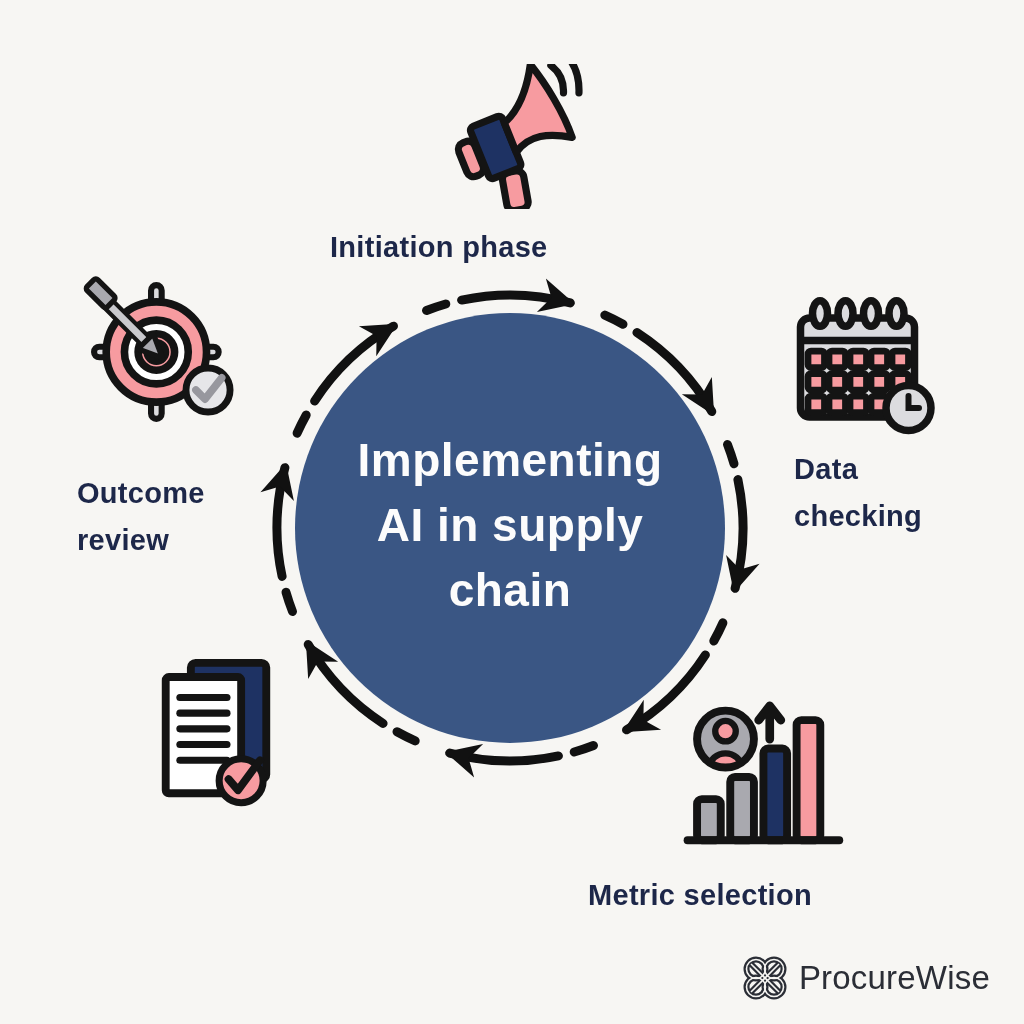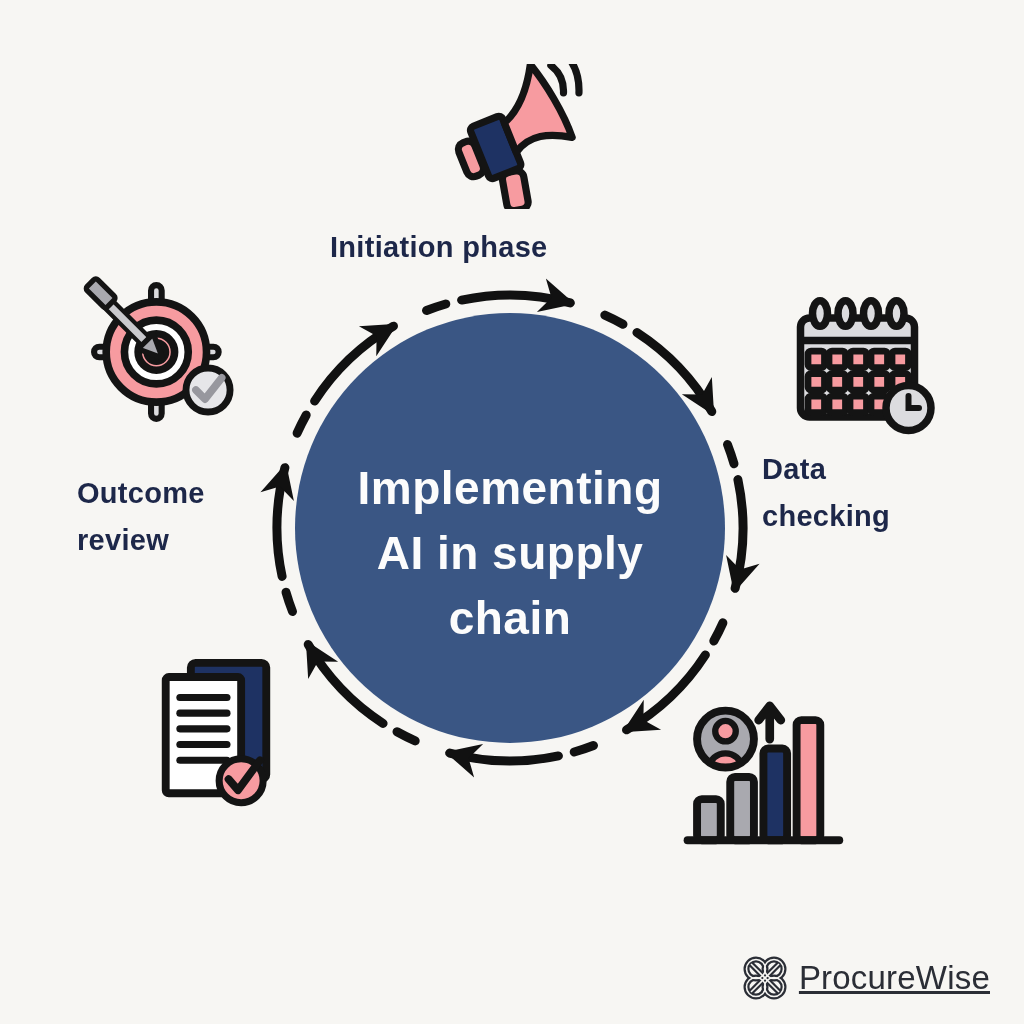--- a/index.html
+++ b/index.html
@@ -11,30 +11,30 @@
   .stage{position:absolute;inset:0;}
   svg{display:block;}
 
   
   #cycle-svg{position:absolute;left:0;top:0;}
   .cycle-disc{fill:var(--circle,#3a5684);}
   .cycle-arc{fill:none;stroke:var(--arrow,#111);stroke-width:9;stroke-linecap:round;}
   .cycle-title{
     position:absolute;left:357px;top:428px;width:306px;
     text-align:center;color:#fcfcfc;font-size:46px;font-weight:700;
-    line-height:65px;letter-spacing:.5px;margin-top:28px;
+    line-height:65px;letter-spacing:.5px;
   }
 
   
   .step-label{
     position:absolute;text-align:left;color:var(--label,#1d2749);
     font-size:29px;font-weight:700;line-height:47px;letter-spacing:.3px;
   }
   #lbl-initiation{left:330px;top:224px;width:400px;}
-  #lbl-data{left:762px;top:446px;width:190px;}
+  #lbl-data{left:794px;top:446px;width:190px;}
   #lbl-outcome{left:77px;top:470px;width:190px;}
   #lbl-platform{left:96px;top:836px;width:240px;}
   #lbl-metric{left:588px;top:872px;width:340px;}
 
   
   .icon{position:absolute;}
   #icon-megaphone{left:446px;top:64px;width:158px;height:145px;}
   #icon-calendar{left:786px;top:288px;width:155px;height:150px;}
   #icon-target{left:78px;top:276px;width:178px;height:152px;}
   #icon-document{left:150px;top:650px;width:132px;height:164px;}
@@ -47,21 +47,21 @@
   .lightgray{fill:var(--lightgray,#dcdcdf);}
   .paper{fill:#ffffff;}
   .nofill{fill:none;}
 
   
   .brand{
     position:absolute;right:34px;bottom:22px;
     display:flex;align-items:center;gap:10px;
   }
   .brand-name{
-    color:var(--logoink,#2b2e36);font-size:33px;font-weight:500;letter-spacing:.2px;text-decoration:underline;
+    color:var(--logoink,#2b2e36);font-size:33px;font-weight:500;letter-spacing:.2px;
   }
   .knot-dark{fill:none;stroke:var(--logoink,#2b2e36);stroke-width:6;}
   .knot-light{fill:none;stroke:var(--bg,#f7f6f3);stroke-width:1.6;}
 </style>
 </head>
 <body>
 
 <div class="stage">
 
   <svg id="cycle-svg" width="1024" height="1024" viewBox="0 0 1024 1024">
@@ -187,20 +187,21 @@
     <g>
       <circle class="gray" cx="30" cy="26" r="18"></circle>
       <g clip-path="url(#avclip)">
         <circle class="pink ink" cx="30" cy="21" r="6.5" stroke-width="4"></circle>
         <path class="pink ink" d="M20,44 A10,9 0 0 1 40,44 Z" stroke-width="4"></path>
       </g>
       <circle class="nofill ink" cx="30" cy="26" r="18" stroke-width="5"></circle>
     </g>
     <path class="nofill ink" stroke-width="5.5" stroke-linecap="round" stroke-linejoin="round" d="M58,26 L58,7 M51,14 L58,5 L65,14"></path>
   </svg>
+  <div id="lbl-metric" class="step-label">Metric selection</div>
 
   <div class="brand">
     <svg width="48" height="48" viewBox="0 0 48 48">
       <g class="knot-dark">
         <circle cx="15" cy="15" r="9.5"></circle>
         <circle cx="33" cy="15" r="9.5"></circle>
         <circle cx="15" cy="33" r="9.5"></circle>
         <circle cx="33" cy="33" r="9.5"></circle>
         <line x1="10" y1="10" x2="38" y2="38"></line>
         <line x1="38" y1="10" x2="10" y2="38"></line>

